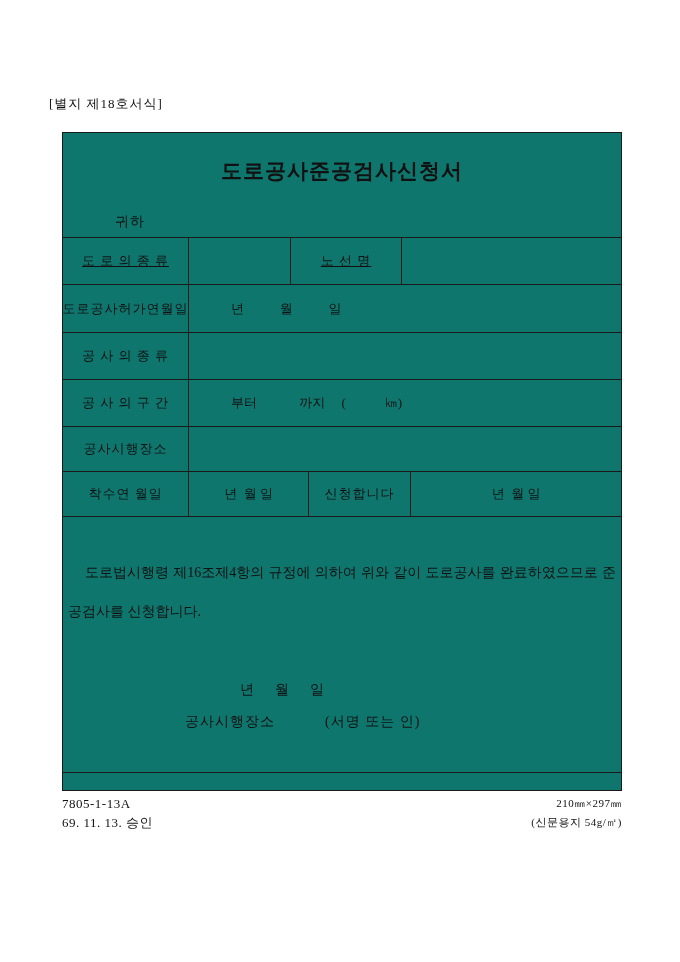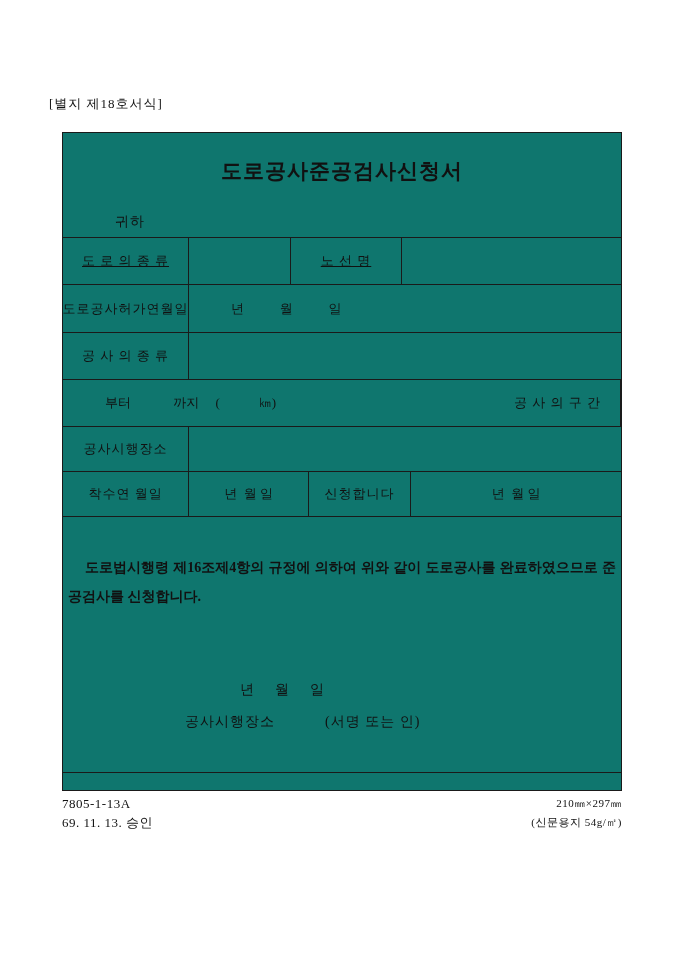--- a/index.html
+++ b/index.html
@@ -58,24 +58,23 @@
   .w-r1c2    { width: 102px; }
   .w-r1c3    { width: 111px; }
   .w-r6c2    { width: 120px; }
   .w-r6c3    { width: 102px; }
   .w-rest    { flex: 1; }
 
   
   .body-section { position: relative; height: 220px; border-bottom: 1px solid #1a1a1a; }
   .declaration {
     margin: 36px 5px 0 5px;
-    font-size: 14px; line-height: 29px;
+    font-size: 14px; line-height: 39px;
     text-align: justify; text-indent: 17px;
     word-break: break-all;
-    font-weight: bold;
   }
   .date-line {
     position: absolute; left: 177px; top: 128px;
     font-size: 14px; white-space: pre;
   }
   .signer-label {
     position: absolute; left: 122px; top: 160px;
     font-size: 14px; letter-spacing: 1px;
   }
   .signature-note {
@@ -124,22 +123,22 @@
       <div class="cell label bordered w-label">도로공사허가연월일</div>
       <div class="cell value-left w-rest">년           월           일</div>
     </div>
 
     <div class="row row-3">
       <div class="cell label bordered w-label">공 사 의 종 류</div>
       <div class="cell value-left w-rest"></div>
     </div>
 
     <div class="row row-4">
+      <div class="cell label bordered w-label">공 사 의 구 간</div>
       <div class="cell value-left w-rest">부터             까지     (            ㎞)</div>
-      <div class="cell label bordered w-label">공 사 의 구 간</div>
     </div>
 
     <div class="row row-5">
       <div class="cell label bordered w-label">공사시행장소</div>
       <div class="cell value-left w-rest"></div>
     </div>
 
     <div class="row row-6">
       <div class="cell label bordered w-label">착수연 월일</div>
       <div class="cell value-center bordered w-r6c2">년  월 일</div>

